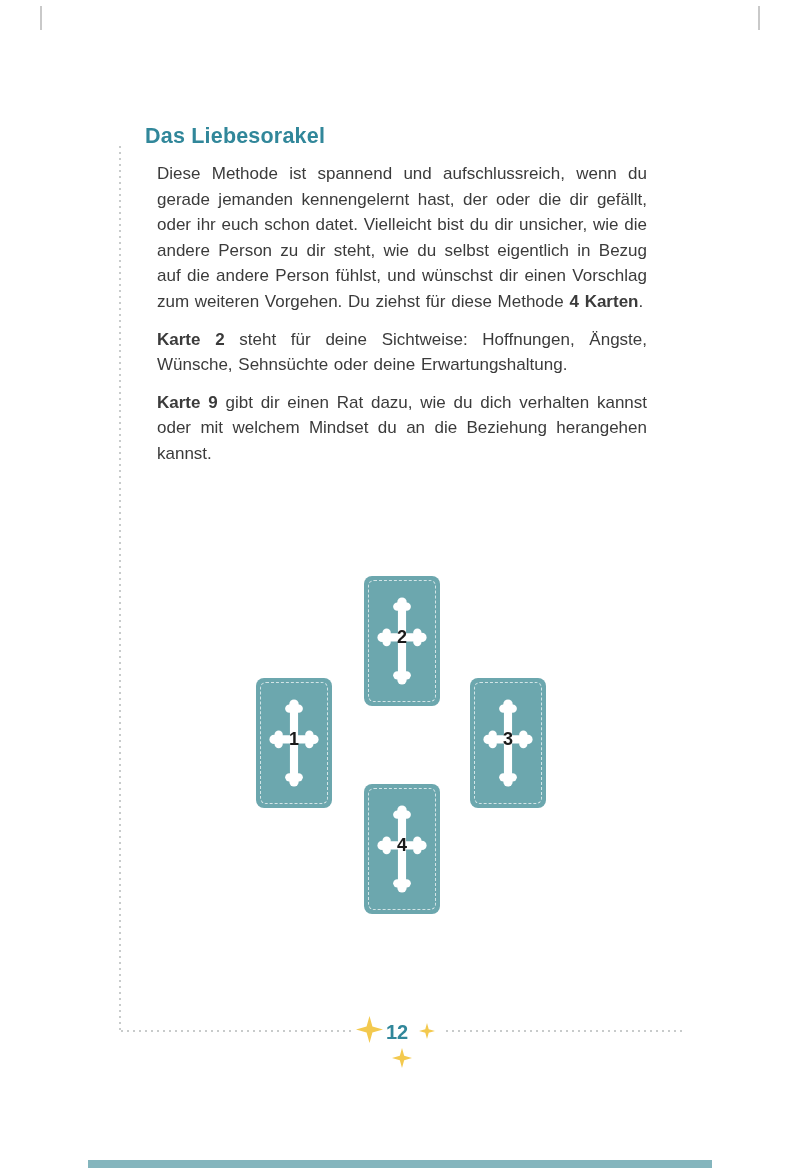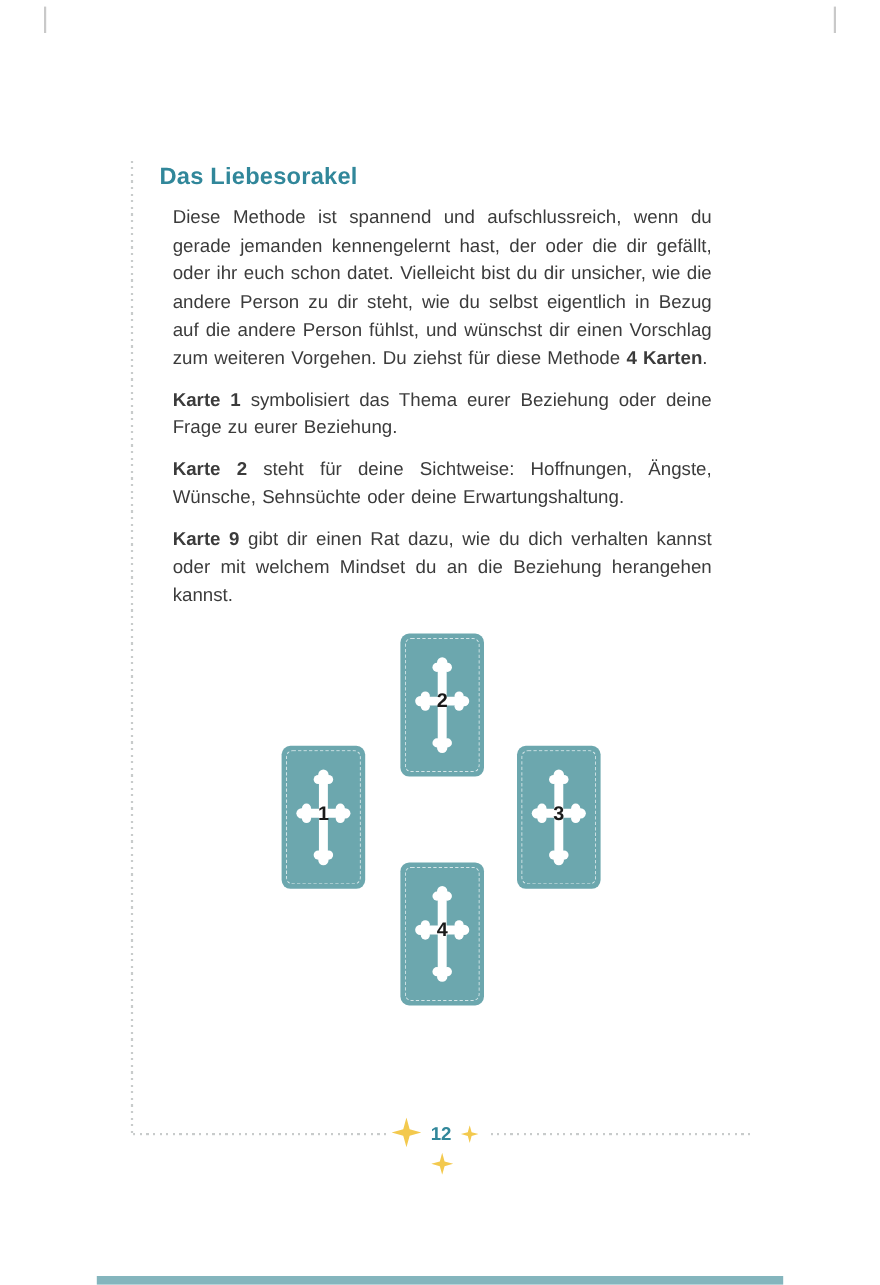--- a/index.html
+++ b/index.html
@@ -16,21 +16,21 @@
   .crop-left  { left:40px; }
   .crop-right { left:758px; }
 
   
   .dotted-v {
     position:absolute; left:119px; top:146px; width:2px; height:886px;
     background-image: repeating-linear-gradient(to bottom, #c8cbcb 0 2px, transparent 2px 6px);
   }
 
   
-  .content { position:absolute; left:145px; top:148px; width:514px; color:var(--body-text,#3b3b3b); }
+  .content { position:absolute; left:145px; top:124px; width:514px; color:var(--body-text,#3b3b3b); }
   .heading {
     margin:0 0 8px 0; font-size:21.5px; font-weight:bold;
     color:var(--heading-teal,#31879a); letter-spacing:.2px;
   }
   .paragraphs p {
     margin:12px; font-size:17px; line-height:25.6px; text-align:justify;
     hyphens:auto; -webkit-hyphens:auto; word-spacing:1px;
   }
   .paragraphs .bold { font-weight:bold; }
 
@@ -62,22 +62,22 @@
     position:absolute; top:1030px; height:2px;
     background-image: repeating-linear-gradient(to right, #c8cbcb 0 2px, transparent 2px 6px);
   }
   .dots-left  { left:121px; width:232px; }
   .dots-right { left:446px; width:238px; }
   .star { position:absolute; fill:var(--star-yellow,#f3c94e); }
   .star-a { left:356px; top:1016px; width:27px; height:27px; }
   .star-b { left:419px; top:1023px; width:16px; height:16px; }
   .star-c { left:392px; top:1048px; width:20px; height:20px; }
   .page-num {
-    position:absolute; left:386px; top:1021px; width:30px; text-align:center;
-    font-size:17px; font-weight:bold; color:var(--heading-teal,#31879a);
+    position:absolute; left:386px; top:1021px; width:30px; text-align:left;
+    font-size:20px; font-weight:bold; color:var(--heading-teal,#31879a);
   }
 
   .bottom-bar {
     position:absolute; left:88px; top:1160px; width:624px; height:8px;
     background:var(--bottom-bar,#84b5bd);
   }
   .defs-holder { position:absolute; width:0; height:0; overflow:hidden; }
 </style>
 </head>
 <body>
@@ -108,21 +108,20 @@
 
   <div class="crop-mark crop-left"></div>
   <div class="crop-mark crop-right"></div>
 
   <div class="dotted-v"></div>
 
   <main class="content">
     <h1 class="heading">Das Liebesorakel</h1>
     <div class="paragraphs">
         <p><span>Diese Methode ist spannend und aufschlussreich, wenn du gerade jemanden kennengelernt hast, der oder die dir gefällt, oder ihr euch schon datet. Vielleicht bist du dir unsicher, wie die andere Person zu dir steht, wie du selbst eigentlich in Bezug auf die andere Person fühlst, und wünschst dir einen Vorschlag zum weiteren Vorgehen. Du ziehst für diese Methode </span><span class="bold">4 Karten</span><span>.</span></p>
-        <p><span class="bold">Karte 1</span><span> symbolisiert das Thema eurer Beziehung oder deine Frage zu eurer Beziehung.</span></p>
         <p><span class="bold">Karte 2</span><span> steht für deine Sichtweise: Hoffnungen, Ängste, Wünsche, Sehnsüchte oder deine Erwartungshaltung.</span></p>
         <p><span class="bold">Karte 9</span><span> gibt dir einen Rat dazu, wie du dich verhalten kannst oder mit welchem Mindset du an die Beziehung herangehen kannst.</span></p>
       </div>
   </main>
 
   <section class="spread">
 
     <div class="card card-2">
       <svg class="cross" viewBox="0 0 64 104">
           <use href="#cross-sym"></use>

